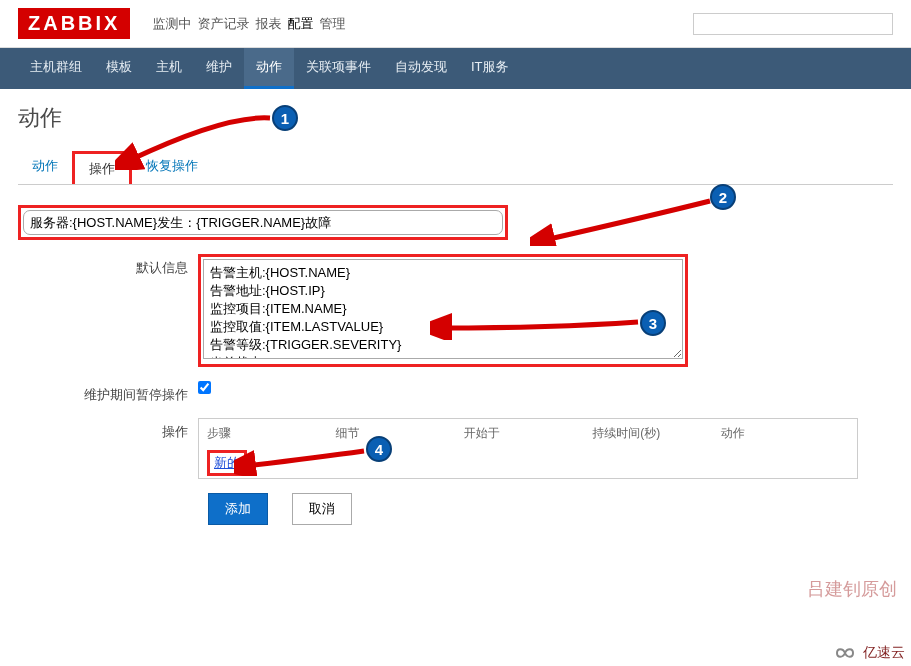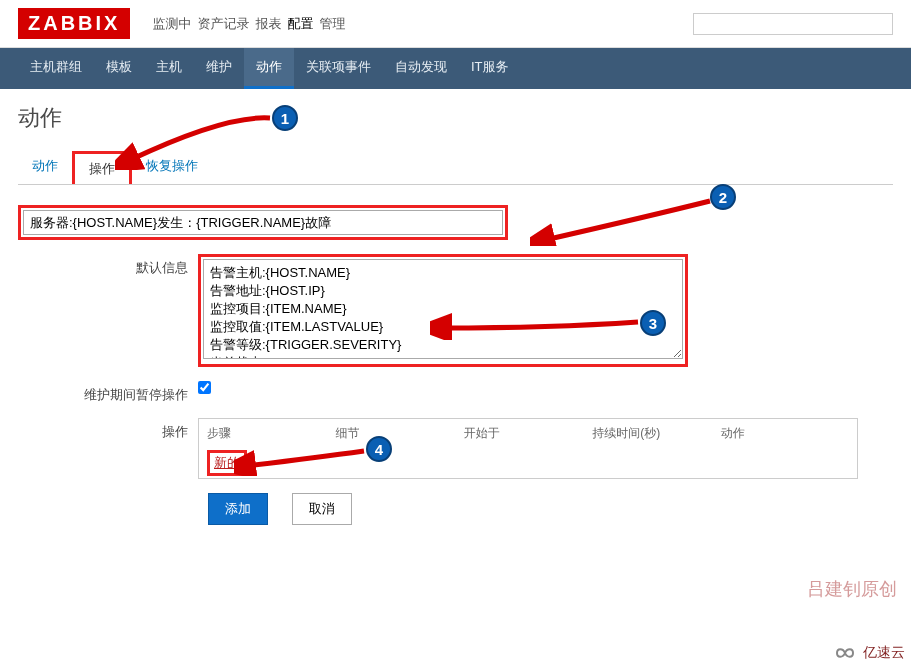--- a/index.html
+++ b/index.html
@@ -17,27 +17,27 @@
     .tabs { display: flex; border-bottom: 1px solid #ccc; margin-bottom: 20px; }
     .tab { padding: 6px 14px; color: #0275b8; cursor: pointer; }
     .tab.active { border: 3px solid #e22; border-bottom: none; color: #333; background: #fff; }
     .form { }
     .row { display: flex; align-items: flex-start; margin-bottom: 14px; }
     .lbl { width: 180px; text-align: right; padding-right: 10px; padding-top: 5px; color: #444; }
     .field input[type=text] { border: 1px solid #aaa; padding: 4px 6px; font-size: 13px; }
     .dur-input { width: 80px; text-align: right; }
     .hint { color: #888; margin-left: 4px; }
     .framed { border: 3px solid #e22; padding: 2px; }
-    .recipient-field input { width: 480px; }
+    .recipient-field input { width: 480px; border-radius: 7px; }
     .textarea { border: 1px solid #aaa; padding: 4px 6px; width: 480px; height: 100px; font-size: 13px; resize: both; font-family: inherit; white-space: pre; overflow: auto; }
     .ops-table { width: 660px; border: 1px solid #ccc; }
     .ops-head { display: flex; color: #666; font-size: 12px; padding: 6px 8px; }
     .ops-head div { flex: 1; }
     .ops-new { padding: 2px 8px; }
-    .ops-new .newlink { color: #b91c1c; text-decoration: underline; cursor: pointer; border: 3px solid #e22; display: inline-block; padding: 1px 4px; }
+    .ops-new .newlink { color: #1d4ed8; text-decoration: underline; cursor: pointer; border: 3px solid #e22; display: inline-block; padding: 1px 4px; }
     .btnrow { margin-left: 190px; margin-top: 14px; }
     .btn { padding: 6px 16px; font-size: 13px; cursor: pointer; border: 1px solid #aaa; background: #fff; }
     .btn-primary { background: #0e6fc9; color: #fff; border: 1px solid #0a5aa5; margin-right: 20px; }
     .badge { position: absolute; width: 26px; height: 26px; border-radius: 50%; background: #0a5fb3; color: #fff; border: 2px solid #083f77; display: flex; align-items: center; justify-content: center; font-weight: bold; font-size: 15px; z-index: 10; }
     .arrow { position: absolute; pointer-events: none; }
     .watermark { position: absolute; right: 14px; bottom: 64px; text-align: right; color: #d59b9b; font-family: "Courier New", monospace; font-size: 18px; line-height: 24px; }
     .corner { position: absolute; right: 6px; bottom: 4px; display: flex; align-items: center; color: #7f1d1d; font-size: 14px; }
     .corner svg { margin-right: 4px; }
     .recip-lbl-framed { border: 3px solid #e22; padding: 4px 6px; display: inline-block; }
     .msg-framed { border: 3px solid #e22; padding: 2px; display: inline-block; }

